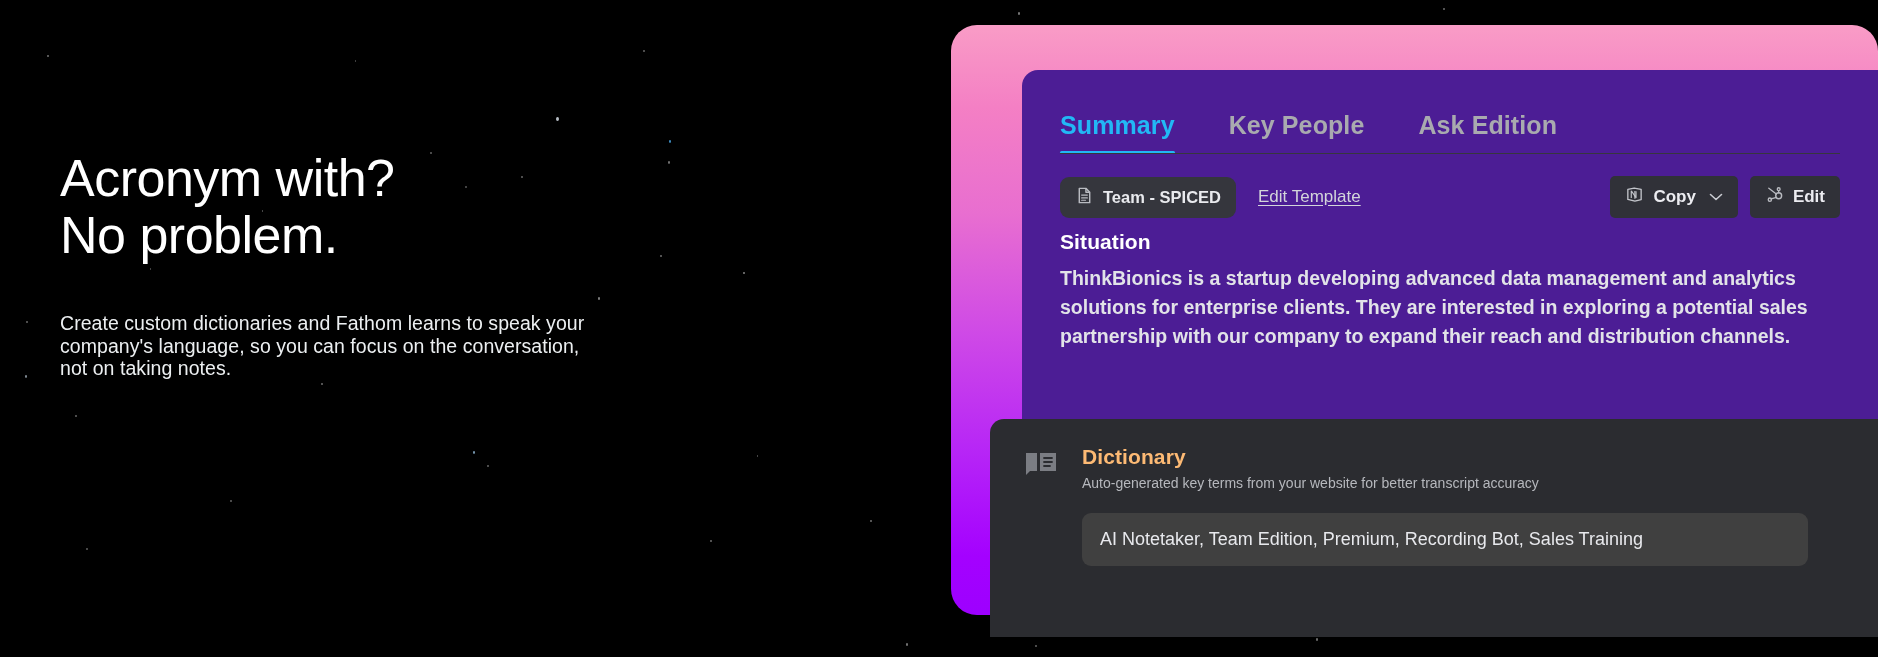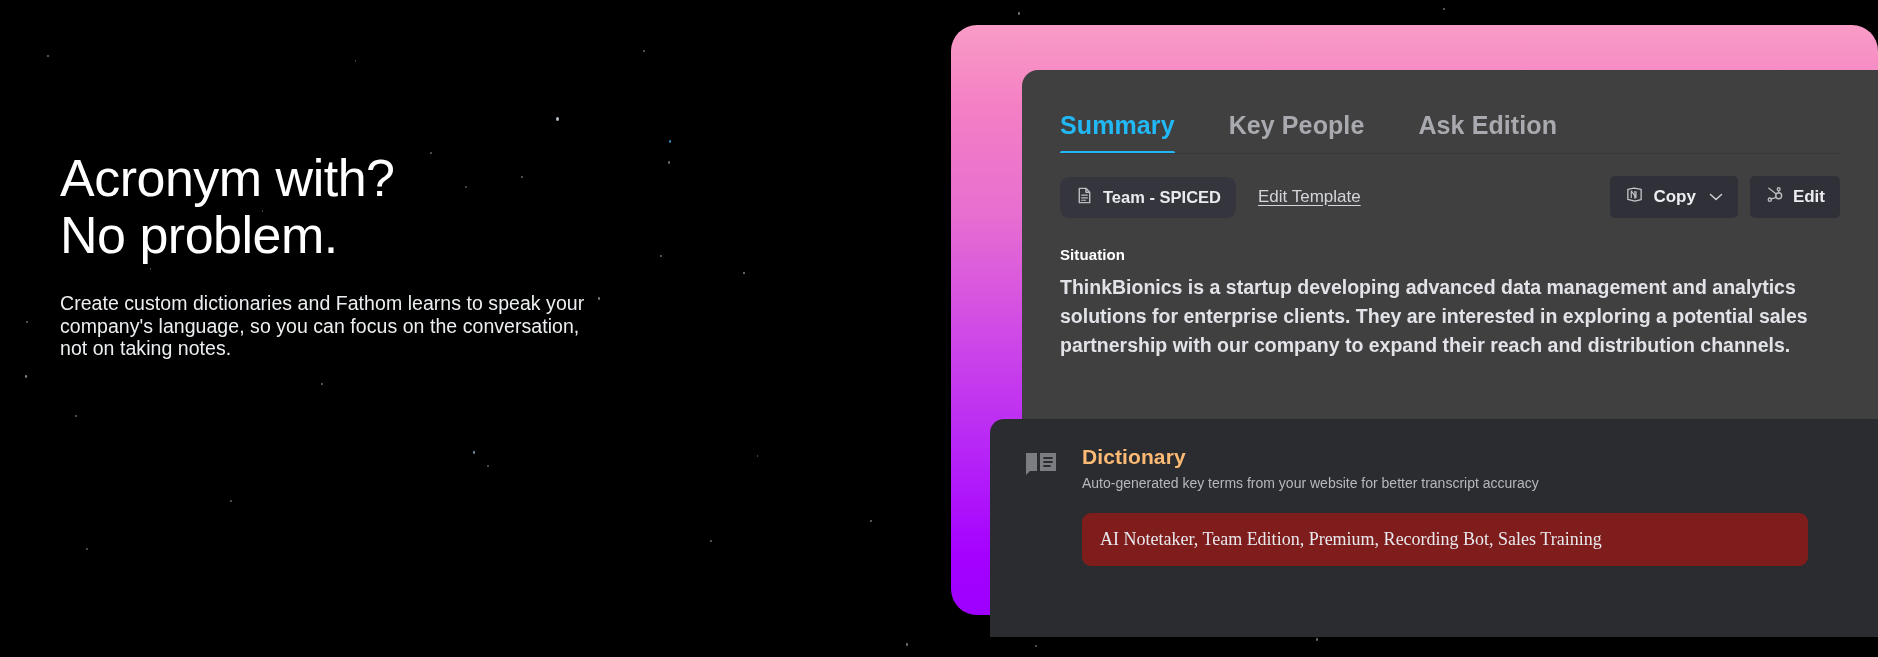--- a/index.html
+++ b/index.html
@@ -40,21 +40,21 @@
   }
   .hero-heading {
     color: #ffffff;
     font-size: 52px;
     line-height: 57px;
     font-weight: 400;
     letter-spacing: -0.5px;
     white-space: pre-line;
   }
   .hero-sub {
-    margin-top: 28px;
+    margin-top: 48px;
     color: #eceff1;
     font-size: 19.5px;
     line-height: 22.5px;
     font-weight: 400;
     white-space: pre-line;
     letter-spacing: 0.05px;
   }
 
   
   .gradient-frame {
@@ -75,21 +75,21 @@
     z-index: 1;
   }
 
   
   .app-panel {
     position: absolute;
     left: 1022px;
     top: 70px;
     width: 856px;
     height: 510px;
-    background: #404040;
+    background: #4c1d95;
     border-radius: 16px 0 0 0;
     overflow: hidden;
     z-index: 2;
   }
 
   .panel-inner {
     padding: 22px 38px 0 38px;
   }
 
   
@@ -174,23 +174,23 @@
     white-space: nowrap;
   }
   .chev {
     display: inline-block;
     margin-left: 4px;
     color: #c9cbd1;
   }
 
   
   .section-title {
-    margin-top: 30px;
+    margin-top: 14px;
     color: #ffffff;
-    font-size: 15px;
+    font-size: 21px;
     font-weight: 700;
     letter-spacing: 0.1px;
   }
   .section-body {
     margin-top: 10px;
     color: #e2e3e8;
     font-size: 19.5px;
     line-height: 29px;
     max-width: 760px;
     font-weight: 700;
@@ -222,26 +222,26 @@
     letter-spacing: 0.1px;
   }
   .dict-desc {
     margin-top: 6px;
     color: #b6b8bd;
     font-size: 14px;
     font-weight: 400;
   }
   .dict-input {
     margin-top: 22px;
-    background: #7f1d1d;
+    background: #404040;
     border-radius: 9px;
     padding: 16px 18px;
     color: #e8e9ed;
     font-size: 18px;
-    font-family: Liberation Serif, serif;
+    font-family: Liberation Sans, sans-serif;
     width: 726px;
     border: none;
     outline: none;
   }
 
   .svg-i { display: block; }
 </style>
 </head>
 <body>
 

